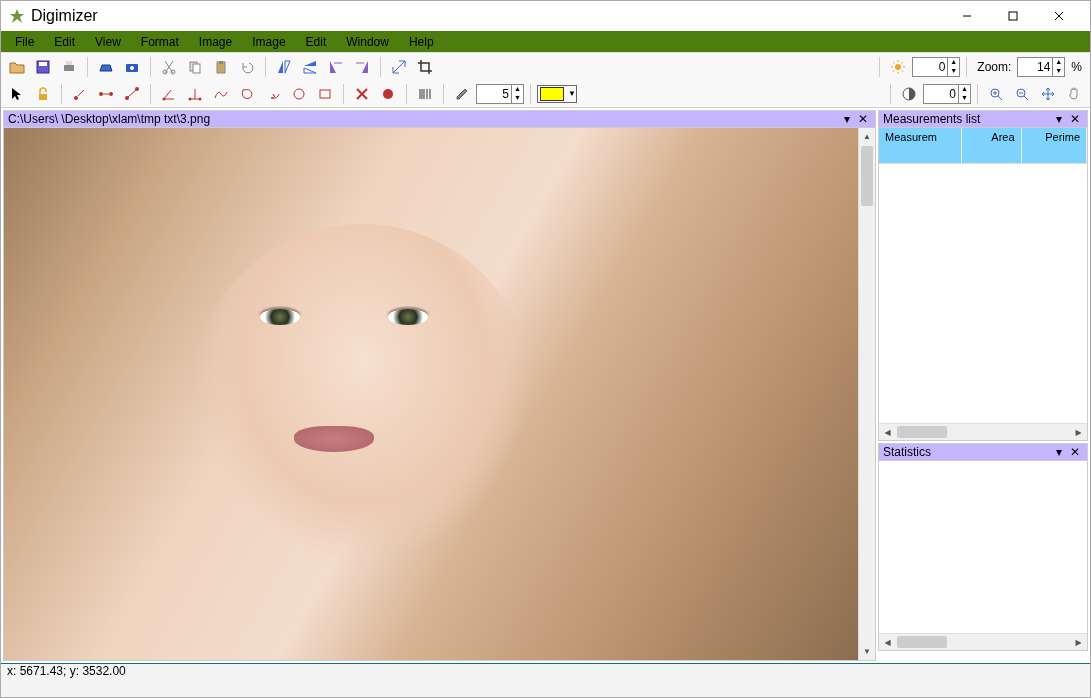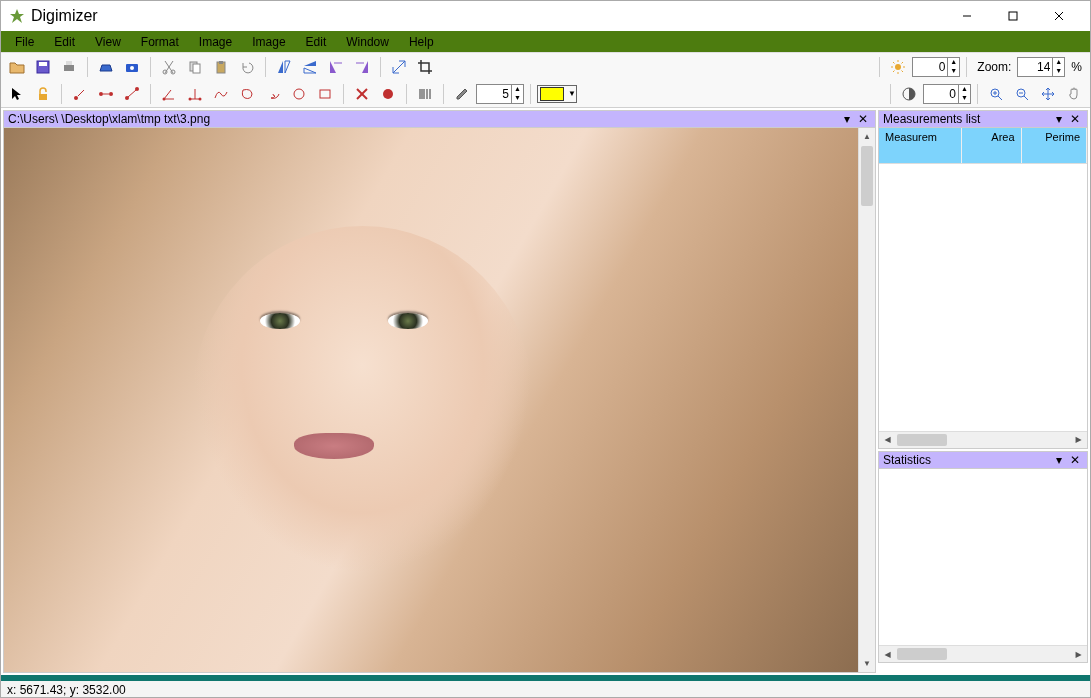--- a/index.html
+++ b/index.html
@@ -57,21 +57,21 @@
 .col-headers { height: 36px; display: flex; border-bottom: 1px solid #ddd; background: #7dd3fc; }
 .col-headers .col { padding: 3px 6px; border-right: 1px solid #eee; font-size: 11px; }
 .list-body { flex: 1; background: #fff; }
 .hscroll { height: 17px; background: #f0f0f0; border-top: 1px solid #ddd; position: relative; }
 .hscroll .thumb { position: absolute; top: 2px; bottom: 2px; left: 18px; width: 50px; background: #cdcdcd; border-radius: 2px; }
 .hscroll .arrow { position: absolute; top: 0; bottom: 0; width: 17px; display: flex; align-items: center; justify-content: center; font-size: 8px; color: #555; }
 .hscroll .arrow.l { left: 0; }
 .hscroll .arrow.r { right: 0; }
 
 
-.statusbar { height: 22px; border-top: 6px solid #0f766e; background: #f4f4f4; display: flex; align-items: flex-end; padding: 0 6px; font-size: 11px; }
+.statusbar { height: 34px; border-top: 1px solid #0f766e; background: #f4f4f4; display: flex; align-items: flex-start; padding: 0 6px; font-size: 11px; }
 
 svg { display: block; }
 </style>
 </head>
 <body>
 
 <div class="titlebar">
   <span class="app-icon">
     <svg viewBox="0 0 16 16">
         <path d="M8 1 L10 6 L15 6 L11 9 L13 15 L8 11 L3 15 L5 9 L1 6 L6 6 Z" fill="#6a9a3a"></path>

